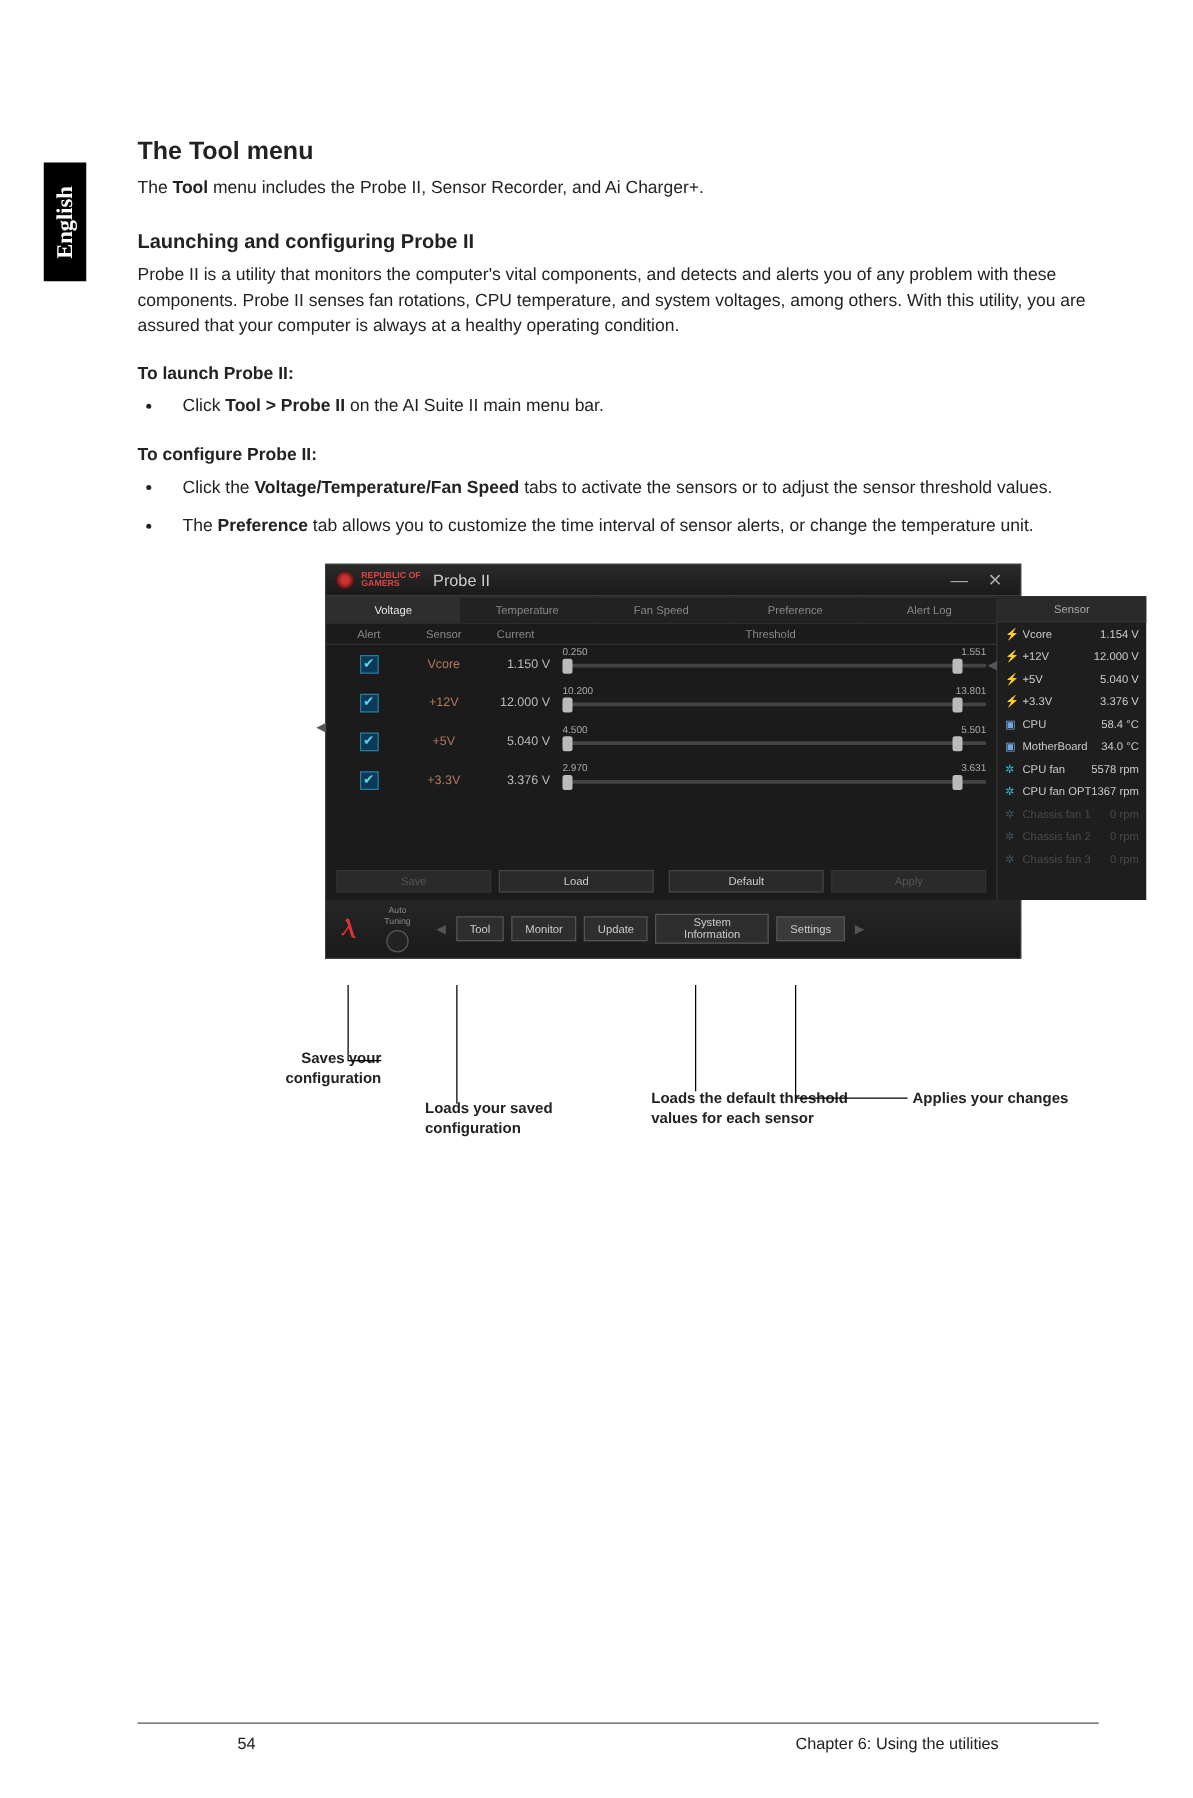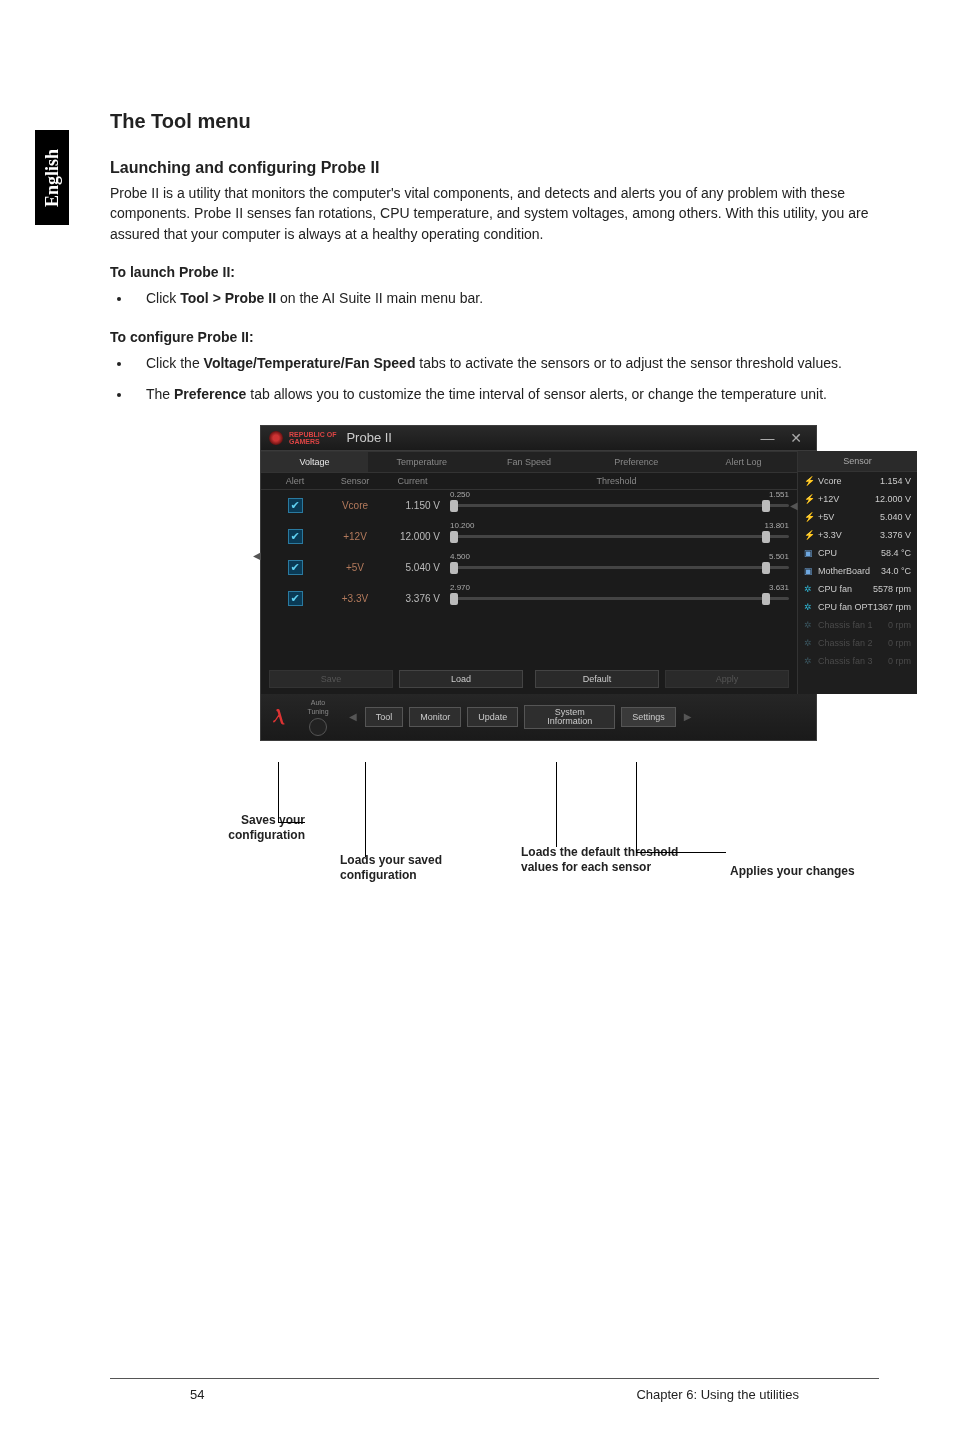--- a/index.html
+++ b/index.html
@@ -174,39 +174,42 @@
   .bb-btn.settings { background:#3a3a3a; }
   .arrow-side { color:#555; padding:0 2px; font-size:10px;}
 
   
   .callout {
     position:absolute; font-size:12px; font-weight:bold; line-height:1.3;
   }
   .co-save { left:-75px; top:388px; width:120px; text-align:right;}
   .co-load { left:80px; top:428px; width:160px; }
   .co-default { left:261px; top:420px; width:180px; }
-  .co-apply { left:470px; top:420px; width:200px;margin-top:19px; }
+  .co-apply { left:470px; top:420px; width:200px; }
   .line {
     position:absolute; background:#000;
   }
 
   .footer {
     position:absolute; bottom:36px; left:0; right:0;
     padding:0 80px; font-size:13px; display:flex; justify-content:space-between;
     border-top:1px solid #555; padding-top:8px;
     margin:0 75px 0 110px;
   }
 </style>
 </head>
 <body>
 
 <div class="page">
   <div class="side-tab">English</div>
 
   <h2>The Tool menu</h2>
+  <p>
+    <span>The </span><span class="strong">Tool</span><span> menu includes the Probe II, Sensor Recorder, and Ai Charger+.</span>
+  </p>
 
   <h3>Launching and configuring Probe II</h3>
   <p>Probe II is a utility that monitors the computer's vital components, and detects and alerts you of any problem with these components. Probe II senses fan rotations, CPU temperature, and system voltages, among others. With this utility, you are assured that your computer is always at a healthy operating condition.</p>
 
   <div class="sec-label">To launch Probe II:</div>
   <ul class="b">
     <li>
       <span>Click </span><span class="strong">Tool &gt; Probe II</span><span> on the AI Suite II main menu bar.</span>
     </li>
   </ul>

